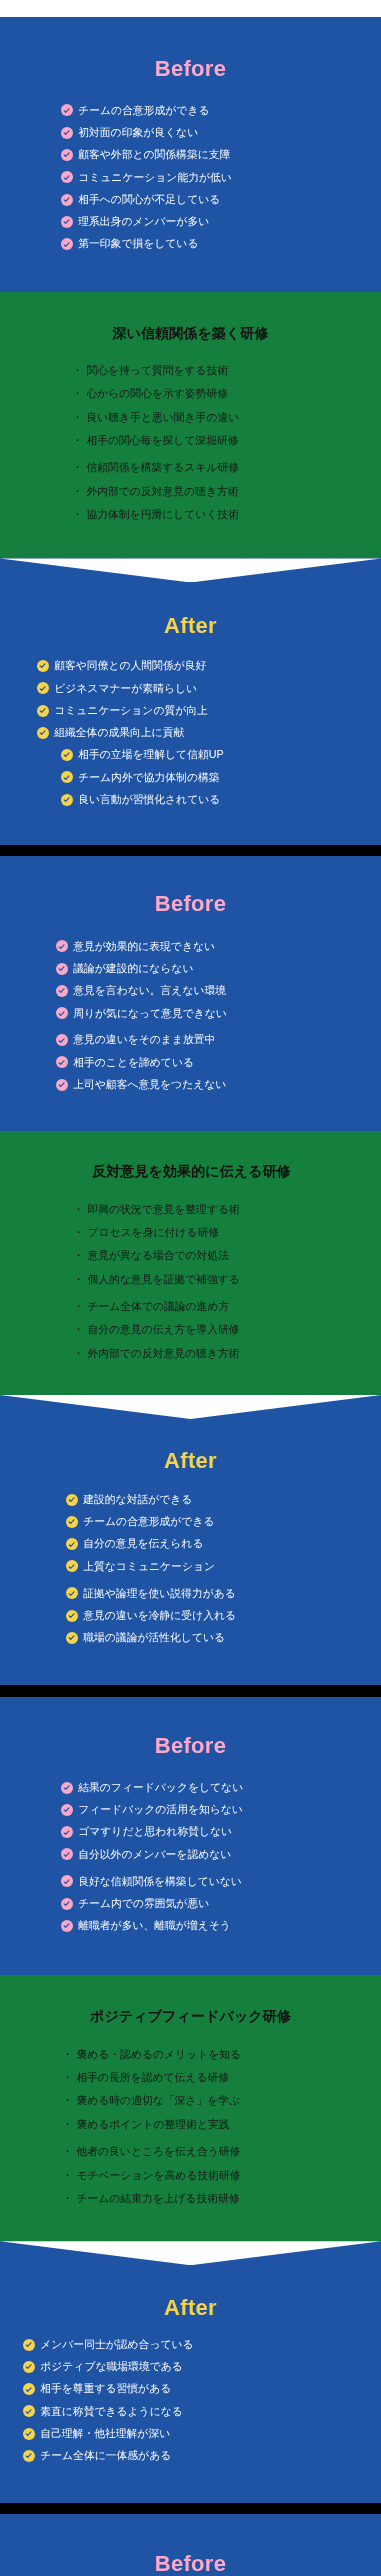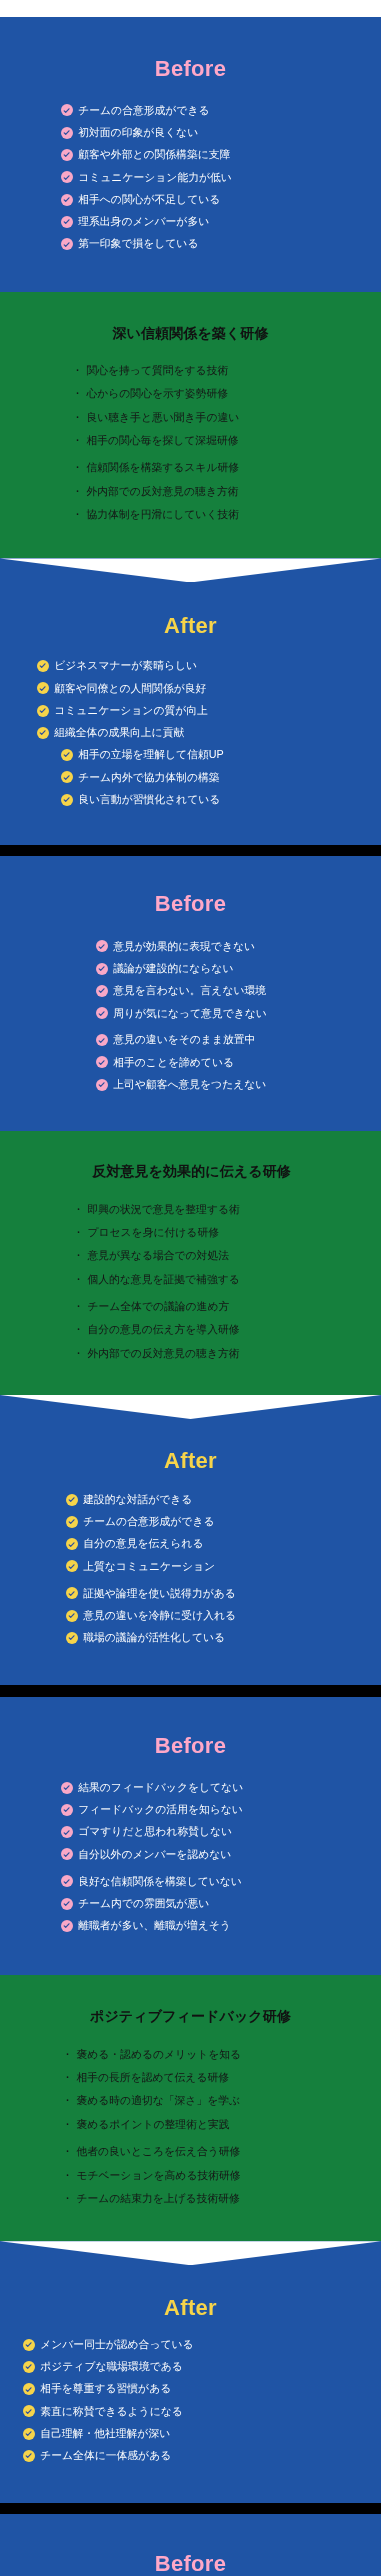--- a/index.html
+++ b/index.html
@@ -109,21 +109,21 @@
   .w1{padding:33px 0 28px 0;}
   .w1 .sec-title{margin-bottom:21.6px;}
   .w1 ul.bullets{padding-left:72px;}
 
   .a1{padding:0 0 30px 0;}
   .a1 .kicker{margin-top:32px;margin-bottom:20.6px;}
   .a1 ul.checks{padding-left:37px;}
 
   .b2{padding:36px 0 31px 0;}
   .b2 .kicker{margin-bottom:23px;}
-  .b2 ul.checks{padding-left:96px;}
+  .b2 ul.checks{padding-left:56px;}
 
   .w2{padding:32px 0 26px 2px;}
   .w2 .sec-title{margin-bottom:21.6px;}
   .w2 ul.bullets{padding-left:71px;}
 
   .a2{padding:0 0 32px 0;}
   .a2 .kicker{margin-top:30px;margin-bottom:19.6px;}
   .a2 ul.checks{padding-left:66px;}
 
   .b3{padding:37px 0 34px 0;}
@@ -249,29 +249,29 @@
   <section class="sec notch a1">
     <div class="notch-pad"></div>
     <div class="kicker after">After</div>
     <ul class="checks after-list">
       <li>
           <span class="ck yellow">
             <svg viewBox="0 0 24 24" fill="none" stroke-width="4" stroke-linecap="round" stroke-linejoin="round">
               <polyline points="4,13 9,18 20,6"></polyline>
             </svg>
           </span>
+          <span class="txt">顧客や同僚との人間関係が良好</span>
+        </li>
+      <li>
+          <span class="ck yellow">
+            <svg viewBox="0 0 24 24" fill="none" stroke-width="4" stroke-linecap="round" stroke-linejoin="round">
+              <polyline points="4,13 9,18 20,6"></polyline>
+            </svg>
+          </span>
           <span class="txt">ビジネスマナーが素晴らしい</span>
-        </li>
-      <li>
-          <span class="ck yellow">
-            <svg viewBox="0 0 24 24" fill="none" stroke-width="4" stroke-linecap="round" stroke-linejoin="round">
-              <polyline points="4,13 9,18 20,6"></polyline>
-            </svg>
-          </span>
-          <span class="txt">顧客や同僚との人間関係が良好</span>
         </li>
       <li>
           <span class="ck yellow">
             <svg viewBox="0 0 24 24" fill="none" stroke-width="4" stroke-linecap="round" stroke-linejoin="round">
               <polyline points="4,13 9,18 20,6"></polyline>
             </svg>
           </span>
           <span class="txt">コミュニケーションの質が向上</span>
         </li>
       <li>

